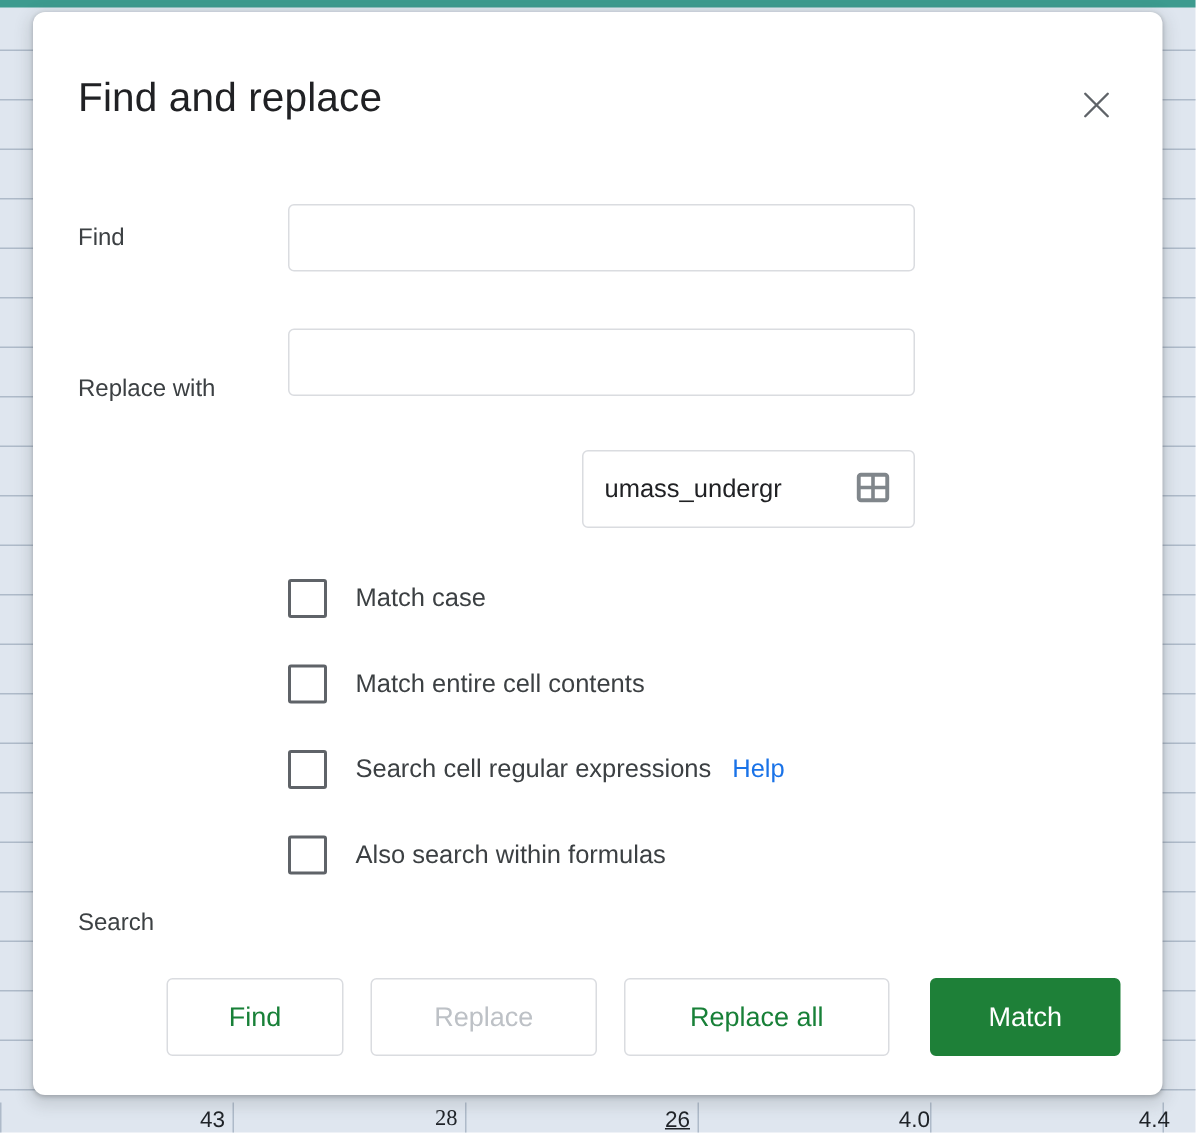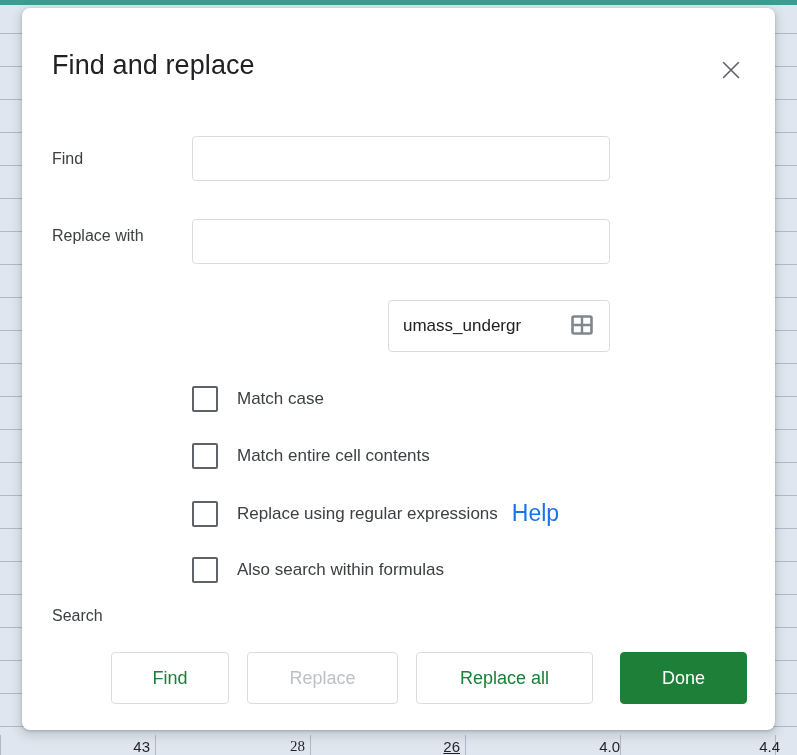--- a/index.html
+++ b/index.html
@@ -219,21 +219,21 @@
     flex: none;
   }
   .check-label {
     margin-left: 19px;
     font-size: 17px;
     color: #3c4043;
     white-space: nowrap;
   }
   .help-link {
     margin-left: 14px;
-    font-size: 23px;
+    font-size: 17px;
     color: #1a73e8;
     text-decoration: none;
     cursor: pointer;
   }
 
   
   #footer {
     position: absolute;
     left: 0;
     top: 644px;
@@ -325,21 +325,21 @@
       </span>
     </button>
   </div>
 
   <div class="form-row" style="top:128px;height:45px;">
     <div class="row-label" style="top:14px;">Find</div>
     <input class="text-input" id="find-input" type="text" placeholder="" style="">
   </div>
 
   <div class="form-row" style="top:211px;height:45px;">
-    <div class="row-label" style="top:8px;">Replace with</div>
+    <div class="row-label" style="top:32px;">Replace with</div>
     <input class="text-input" id="replace-input" type="text" placeholder="" style="">
   </div>
 
   <div class="form-row" id="search-row">
     <div class="row-label" id="search-label">Search</div>
 
 
     <div id="range-field">
       <input id="range-input" type="text" value="umass_undergr" style="">
       <button id="range-picker-button">
@@ -358,29 +358,29 @@
     <span class="check-label">Match entire cell contents</span>
   </div>
 
   <div class="check-row" style="top:378px;">
     <span class="checkbox"></span>
     <span class="check-label">Match case</span>
   </div>
 
   <div class="check-row" style="top:492px;">
     <span class="checkbox"></span>
-    <span class="check-label">Replace using regular expressions</span>
+    <span class="check-label">Search cell regular expressions</span>
     <a class="help-link">Help</a>
   </div>
 
   <div class="check-row" style="top:549px;">
     <span class="checkbox"></span>
     <span class="check-label">Also search within formulas</span>
   </div>
 
   <div id="footer">
     <button class="btn" id="btn-find">Find</button>
     <button class="btn disabled" id="btn-replace" disabled="">Replace</button>
     <button class="btn" id="btn-replace-all">Replace all</button>
-    <button class="btn primary" id="btn-done">Done</button>
+    <button class="btn primary" id="btn-done">Match</button>
   </div>
 
 </div>
 
 </body></html>

